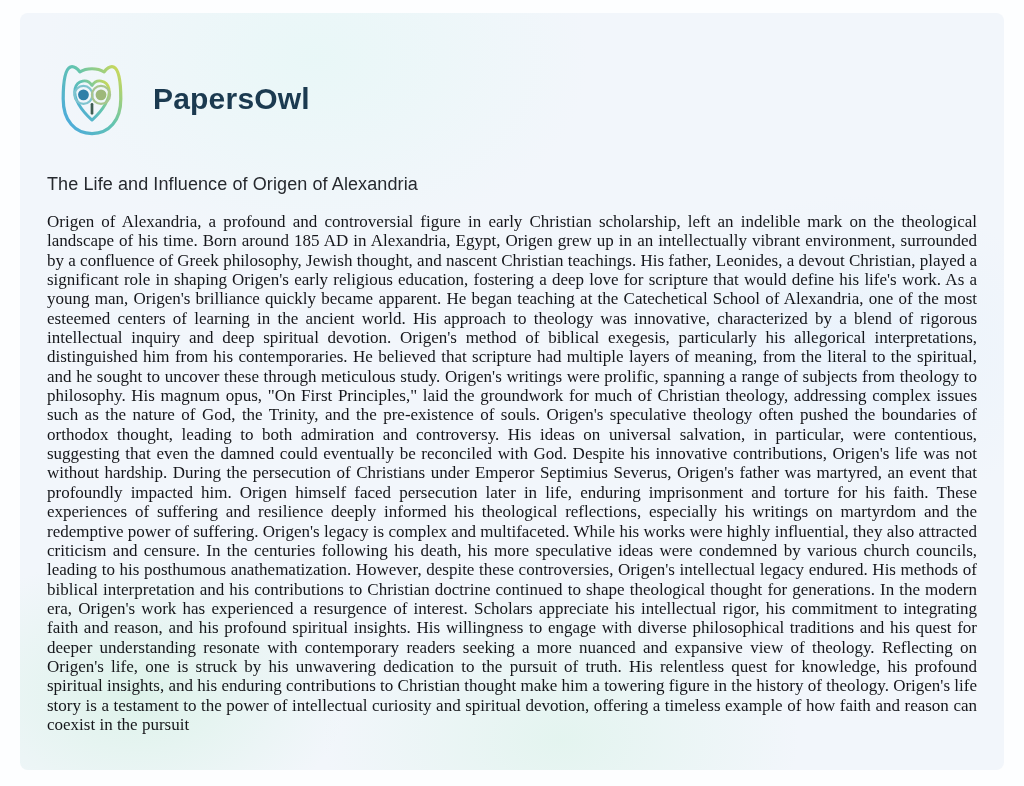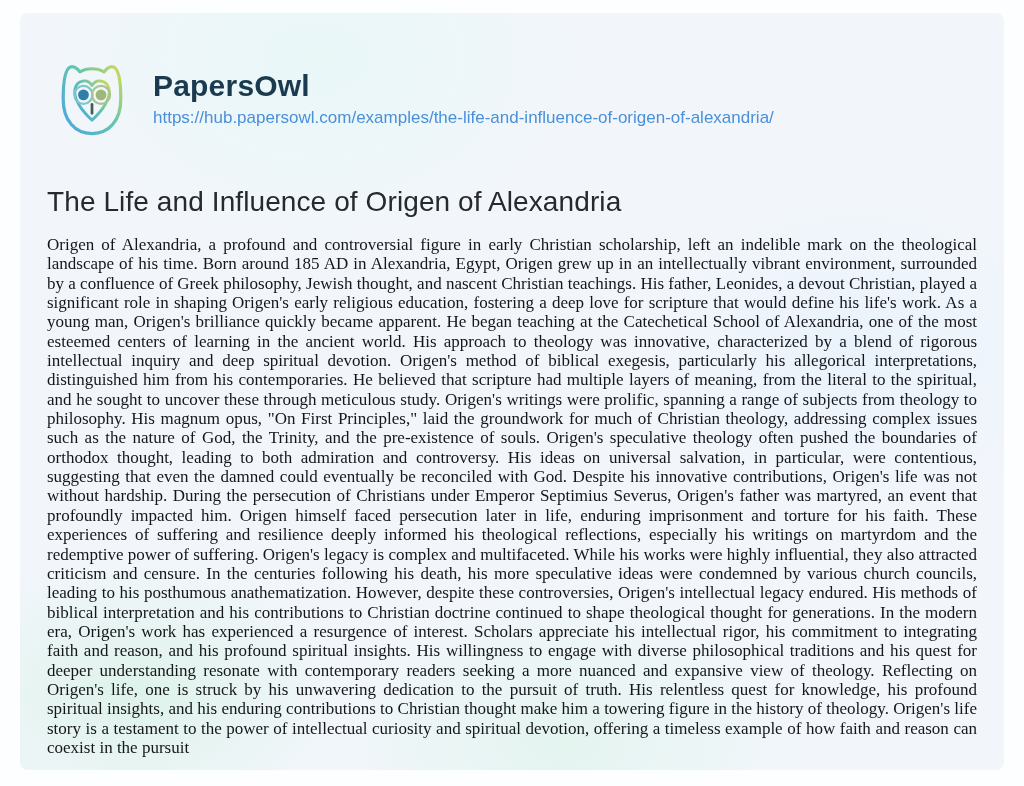--- a/index.html
+++ b/index.html
@@ -42,22 +42,22 @@
   }
   .brand-url {
     display: block;
     margin-top: 5px;
     font-size: 17px;
     color: #4a90d9;
     text-decoration: none;
     font-weight: 400;
   }
   .article-title {
-    margin-top: 36px;
-    font-size: 28px;
+    margin-top: 24px;
+    font-size: 18px;
     font-weight: 400;
     color: #26292e;
     letter-spacing: 0.1px;
   }
   .article-body {
     margin-top: 17px;
     font-family: "Liberation Serif", serif;
     font-size: 17px;
     line-height: 19.35px;
     text-align: justify;
@@ -89,21 +89,20 @@
         <circle cx="40.5" cy="41.5" r="6" fill="#2f7fa8"></circle>
 
         <circle cx="60" cy="41.5" r="10" fill="none" stroke="#a9c58f" stroke-width="2.6"></circle>
         <circle cx="60" cy="41.5" r="6" fill="#9db87a"></circle>
 
         <path d="M50 52 L50 62" stroke="#3f5d52" stroke-width="3" stroke-linecap="round"></path>
       </svg>
     </div>
     <div class="brand-block">
       <div class="brand-name">PapersOwl</div>
-      <a class="brand-url" href="#">https://hub.papersowl.com/examples/the-life-and-influence-of-origen-of-alexandria/</a>
     </div>
   </div>
 
   <h1 class="article-title">The Life and Influence of Origen of Alexandria</h1>
 
   <p class="article-body">Origen of Alexandria, a profound and controversial figure in early Christian scholarship, left an indelible mark on the theological landscape of his time. Born around 185 AD in Alexandria, Egypt, Origen grew up in an intellectually vibrant environment, surrounded by a confluence of Greek philosophy, Jewish thought, and nascent Christian teachings. His father, Leonides, a devout Christian, played a significant role in shaping Origen's early religious education, fostering a deep love for scripture that would define his life's work. As a young man, Origen's brilliance quickly became apparent. He began teaching at the Catechetical School of Alexandria, one of the most esteemed centers of learning in the ancient world. His approach to theology was innovative, characterized by a blend of rigorous intellectual inquiry and deep spiritual devotion. Origen's method of biblical exegesis, particularly his allegorical interpretations, distinguished him from his contemporaries. He believed that scripture had multiple layers of meaning, from the literal to the spiritual, and he sought to uncover these through meticulous study. Origen's writings were prolific, spanning a range of subjects from theology to philosophy. His magnum opus, "On First Principles," laid the groundwork for much of Christian theology, addressing complex issues such as the nature of God, the Trinity, and the pre-existence of souls. Origen's speculative theology often pushed the boundaries of orthodox thought, leading to both admiration and controversy. His ideas on universal salvation, in particular, were contentious, suggesting that even the damned could eventually be reconciled with God. Despite his innovative contributions, Origen's life was not without hardship. During the persecution of Christians under Emperor Septimius Severus, Origen's father was martyred, an event that profoundly impacted him. Origen himself faced persecution later in life, enduring imprisonment and torture for his faith. These experiences of suffering and resilience deeply informed his theological reflections, especially his writings on martyrdom and the redemptive power of suffering. Origen's legacy is complex and multifaceted. While his works were highly influential, they also attracted criticism and censure. In the centuries following his death, his more speculative ideas were condemned by various church councils, leading to his posthumous anathematization. However, despite these controversies, Origen's intellectual legacy endured. His methods of biblical interpretation and his contributions to Christian doctrine continued to shape theological thought for generations. In the modern era, Origen's work has experienced a resurgence of interest. Scholars appreciate his intellectual rigor, his commitment to integrating faith and reason, and his profound spiritual insights. His willingness to engage with diverse philosophical traditions and his quest for deeper understanding resonate with contemporary readers seeking a more nuanced and expansive view of theology. Reflecting on Origen's life, one is struck by his unwavering dedication to the pursuit of truth. His relentless quest for knowledge, his profound spiritual insights, and his enduring contributions to Christian thought make him a towering figure in the history of theology. Origen's life story is a testament to the power of intellectual curiosity and spiritual devotion, offering a timeless example of how faith and reason can coexist in the pursuit</p>
 
 </div>
 
 </body></html>

